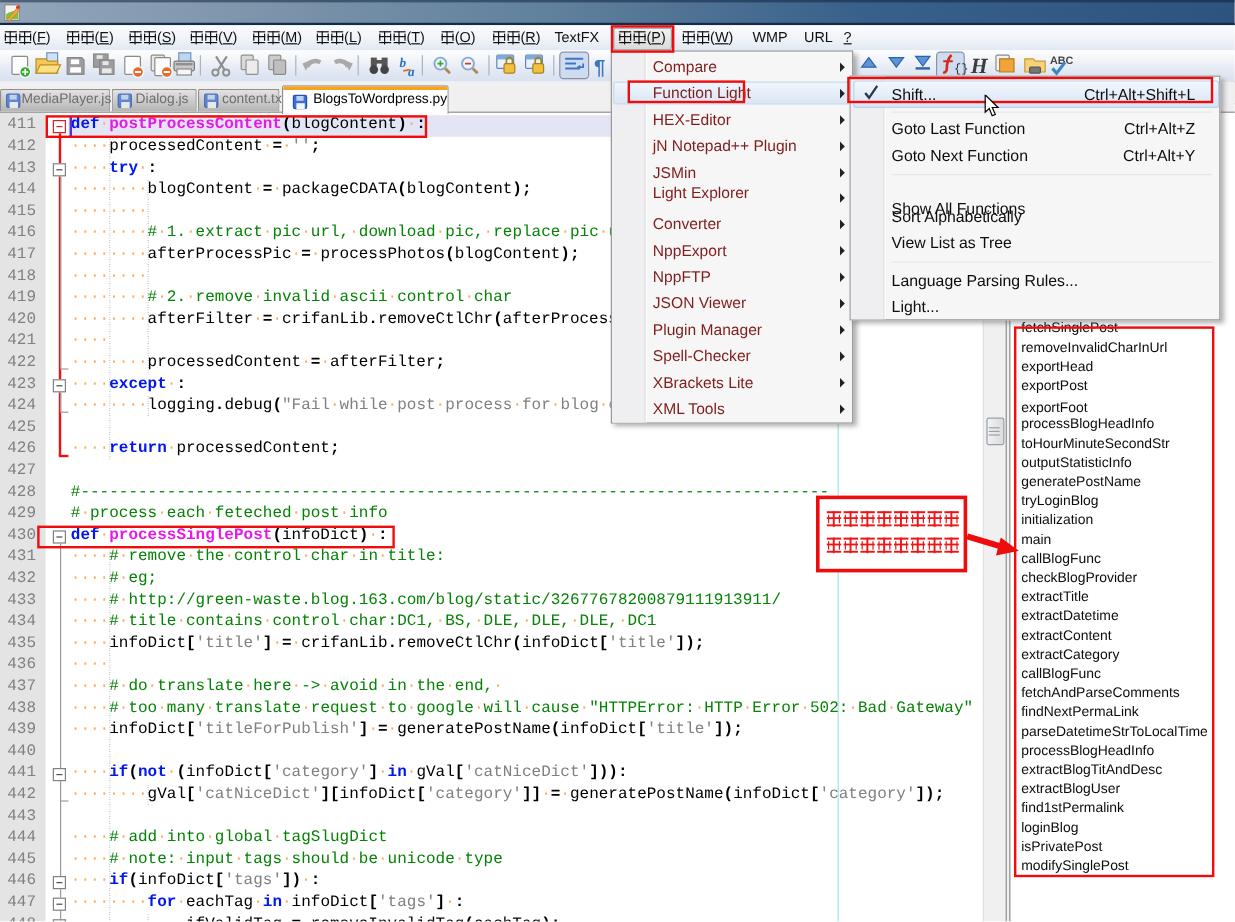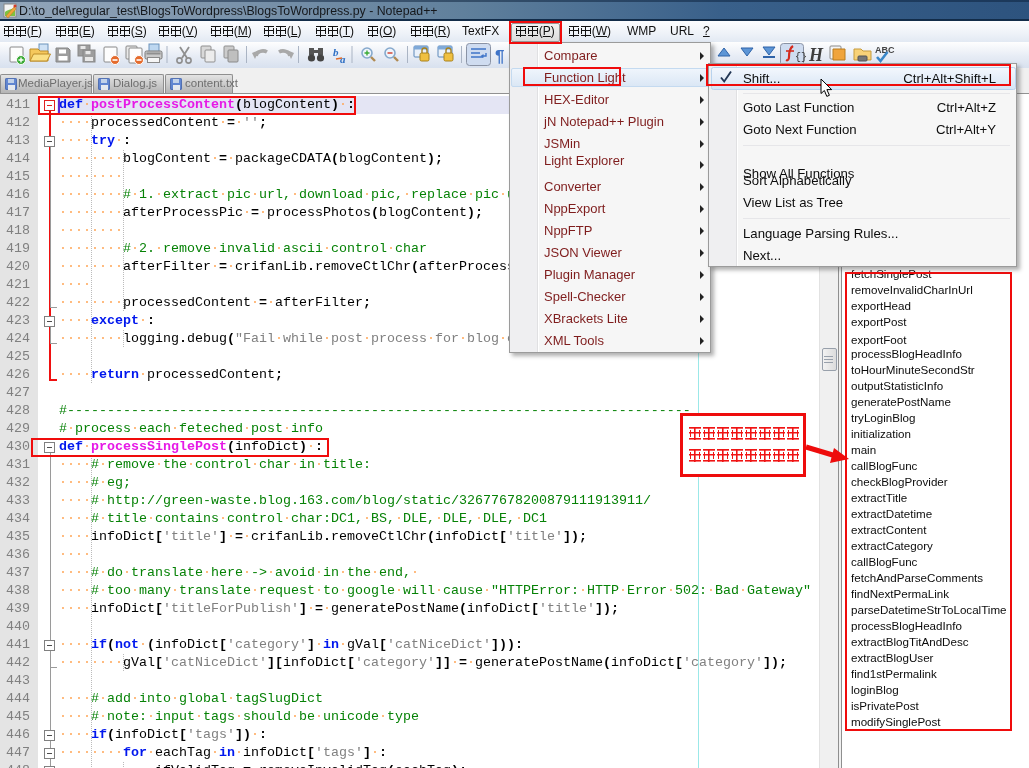--- a/index.html
+++ b/index.html
@@ -244,21 +244,20 @@
 
 <div id="titlebar">
       <div class="bot"></div>
     </div>
 <svg class="abs" style="left:3px;top:3px;z-index:3" width="15" height="15" viewBox="0 0 15 15">
  <rect x="1" y="1" width="12" height="13" fill="#f4f4f4" stroke="#888"></rect>
  <path d="M2 9c3-3 7-2 10-5v9H2z" fill="#7ec242"></path>
  <path d="M3 13L11 4l2 2-8 9z" fill="#f0a53c" stroke="#c07818" stroke-width=".5"></path>
  <circle cx="12" cy="3" r="1.6" fill="#d23c28"></circle>
 </svg>
-<div id="title">D:\to_del\regular_test\BlogsToWordpress\BlogsToWordpress.py - Notepad++</div>
 
 <div id="menubar">
  <span style="position:absolute;left:511px;top:2px;width:49px;height:19px;background:linear-gradient(#f2f2f2,#dadada);border:1px solid #979797;border-radius:2px"></span>
  <span class="mi" style="left:3px"><i class="cj"></i><i class="cj"></i>(<u>F</u>)</span>
       <span class="mi" style="left:55px"><i class="cj"></i><i class="cj"></i>(<u>E</u>)</span>
       <span class="mi" style="left:107px"><i class="cj"></i><i class="cj"></i>(<u>S</u>)</span>
       <span class="mi" style="left:158px"><i class="cj"></i><i class="cj"></i>(<u>V</u>)</span>
       <span class="mi" style="left:210px"><i class="cj"></i><i class="cj"></i>(<u>M</u>)</span>
       <span class="mi" style="left:263px"><i class="cj"></i><i class="cj"></i>(<u>L</u>)</span>
       <span class="mi" style="left:315px"><i class="cj"></i><i class="cj"></i>(<u>T</u>)</span>
@@ -378,20 +377,28 @@
         </span>
         <span class="tt" style="left:19px">Dialog.js</span>
       </div>
       <div class="tab" style="left:165px;width:68px">
         <span style="position:absolute;left:4px;top:3px;width:12px;height:12px;opacity:.75;background:#3e6fd3;border-radius:2px;box-shadow:inset 0 0 0 1px #2a52a8">
           <span style="position:absolute;left:3px;top:1px;width:6px;height:4px;background:#bdd2f2"></span>
           <span style="position:absolute;left:2.5px;top:6.5px;width:7px;height:5px;background:#f2f6fd"></span>
         </span>
         <span class="tt" style="left:19px">content.txt</span>
       </div>
+ <div id="atab">
+        <div class="or"></div>
+        <span style="position:absolute;left:8px;top:7px;width:12px;height:12px;background:#3e6fd3;border-radius:2px;box-shadow:inset 0 0 0 1px #2a52a8">
+          <span style="position:absolute;left:3px;top:1px;width:6px;height:4px;background:#bdd2f2"></span>
+          <span style="position:absolute;left:2.5px;top:6.5px;width:7px;height:5px;background:#f2f6fd"></span>
+        </span>
+        <span class="tt" style="left:25px">BlogsToWordpress.py</span>
+      </div>
 </div>
 
 <div class="menu" style="left:509px;top:42px;width:202px;height:311px;z-index:30">
  <div class="gut"></div>
  <div id="flrow"></div>
  <div class="ddi" style="top:3.7px">Compare</div>
       <i class="arr" style="top:8.7px"></i>
       <div class="ddi" style="top:25.7px">Function Light</div>
       <i class="arr" style="top:30.7px"></i>
       <div class="ddi" style="top:47.6px">HEX-Editor</div>
@@ -430,21 +437,21 @@
         <path d="M2 7.5l3.2 4L12 1.5" fill="none" stroke="#223755" stroke-width="1.9"></path>
       </svg>
  <div class="smi" style="top:35.2px">Goto Last Function</div>
       <div class="smc" style="top:35.2px">Ctrl+Alt+Z</div>
       <div class="smi" style="top:57.0px">Goto Next Function</div>
       <div class="smc" style="top:57.0px">Ctrl+Alt+Y</div>
       <div class="smi" style="top:101px">Show All Functions</div>
       <div class="smi" style="top:108.4px">Sort Alphabetically</div>
       <div class="smi" style="top:130.2px">View List as Tree</div>
       <div class="smi" style="top:160.5px">Language Parsing Rules...</div>
-      <div class="smi" style="top:183.3px">Next...</div>
+      <div class="smi" style="top:183.3px">Light...</div>
       <div style="position:absolute;left:34px;right:6px;top:29px;height:1px;background:#e6e6e9"></div>
       <div style="position:absolute;left:34px;right:6px;top:80.80000000000001px;height:1px;background:#e6e6e9"></div>
       <div style="position:absolute;left:34px;right:6px;top:153.8px;height:1px;background:#e6e6e9"></div>
 </div>
 <div class="redbox" style="left:706px;top:64px;width:305px;height:22px;border-width:2.5px;z-index:36"></div>
 
 <svg style="position:absolute;left:820px;top:79px;z-index:40" width="13" height="19" viewBox="0 0 13 19">
  <path d="M1 0v14.5l3.4-3 2.4 5.9 2.6-1.1-2.5-5.7h4.8z" fill="#fff" stroke="#000" stroke-width="1"></path>
 </svg>
 

